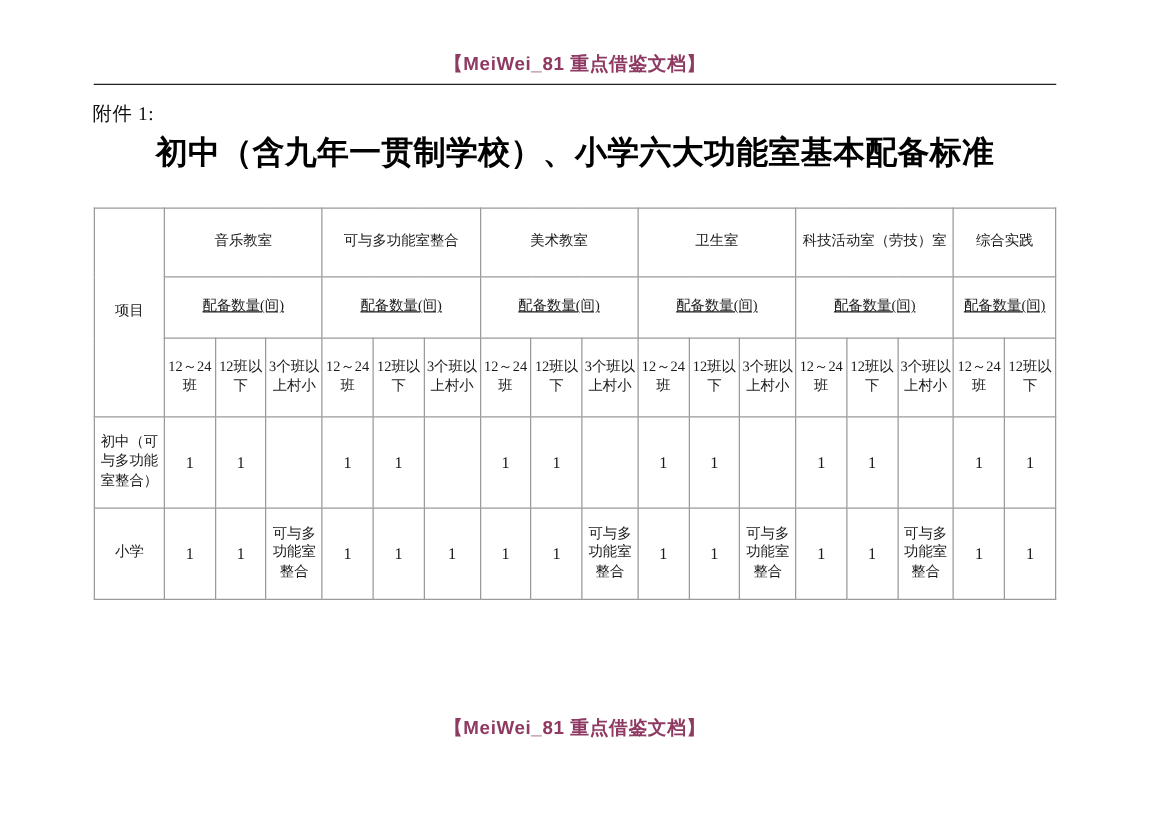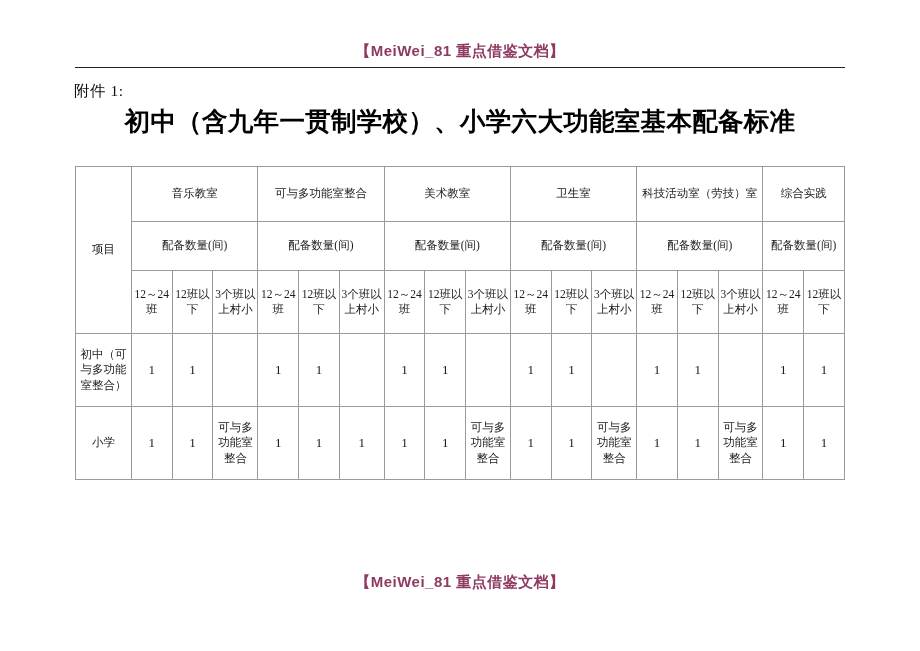--- a/index.html
+++ b/index.html
@@ -95,20 +95,21 @@
   table.spec {
     border: 1.4px solid #2c2a33;
   }
   td.grp-name {
     font-size: 12.5px;
     height: 50px;
   }
   td.grp-qty {
     font-size: 12px;
     height: 44px;
+    text-decoration: underline;
   }
   td.sub-head {
     height: 58px;
     font-size: 11.5px;
     padding: 1px 0;
   }
   td.row-label {
     font-size: 12px;
     line-height: 1.3;
     padding: 3px 2px;

